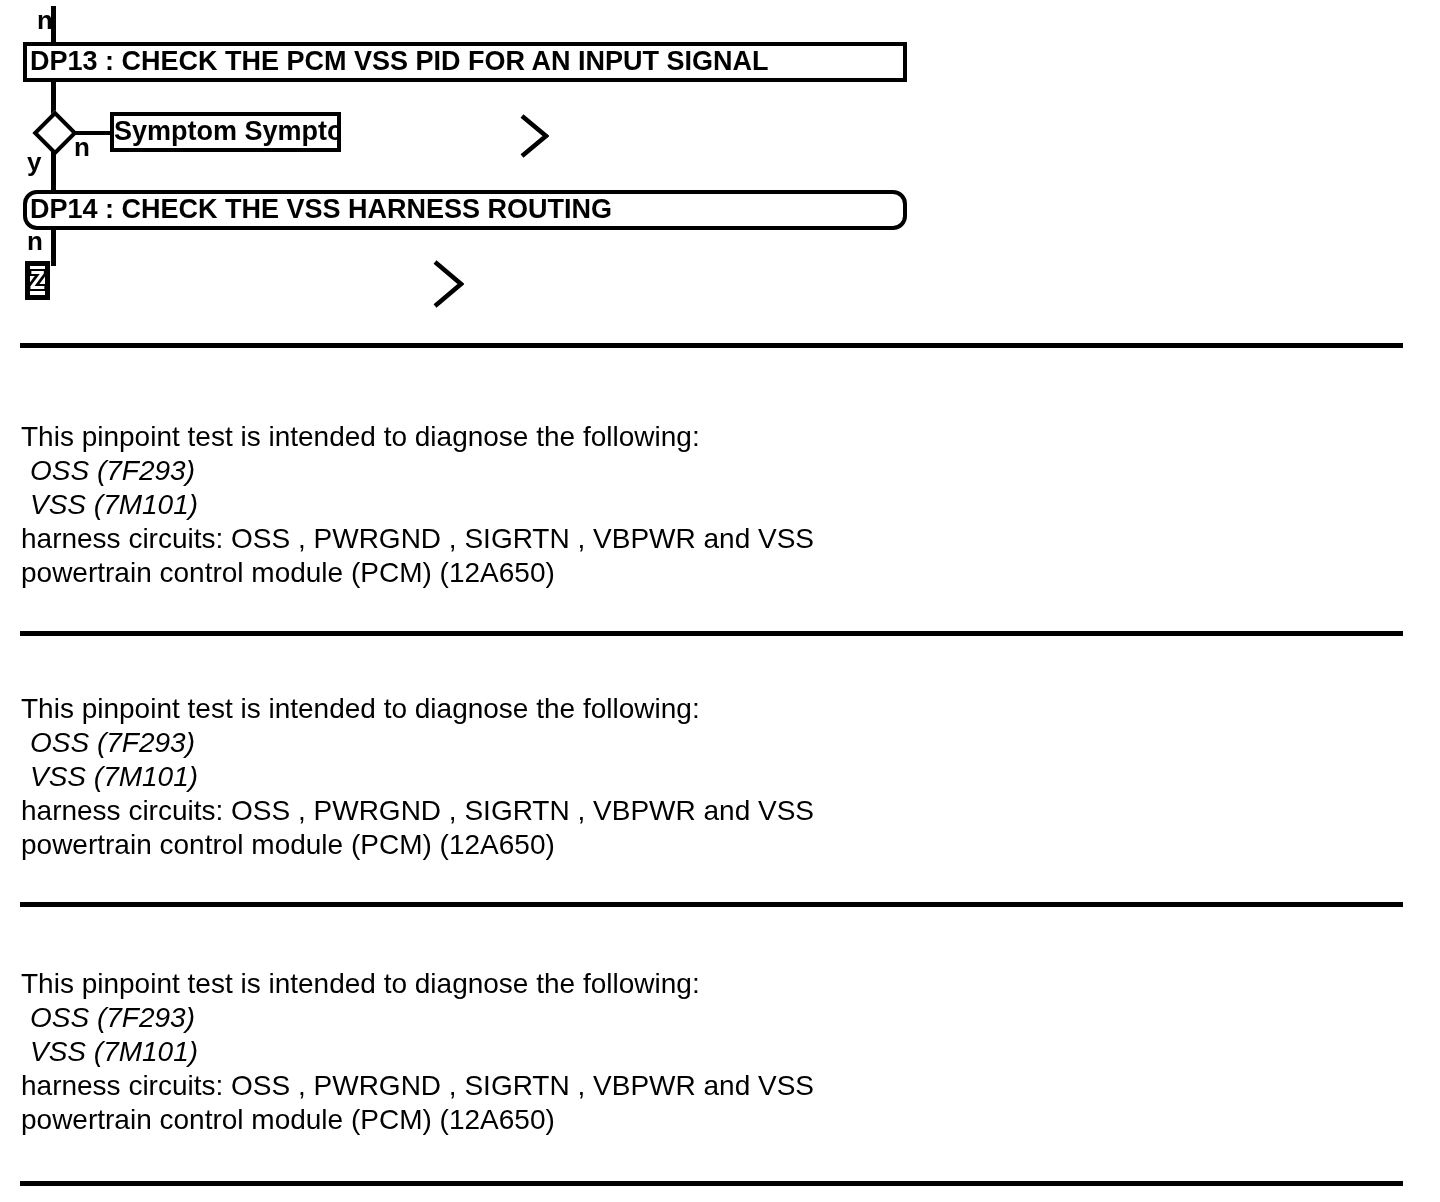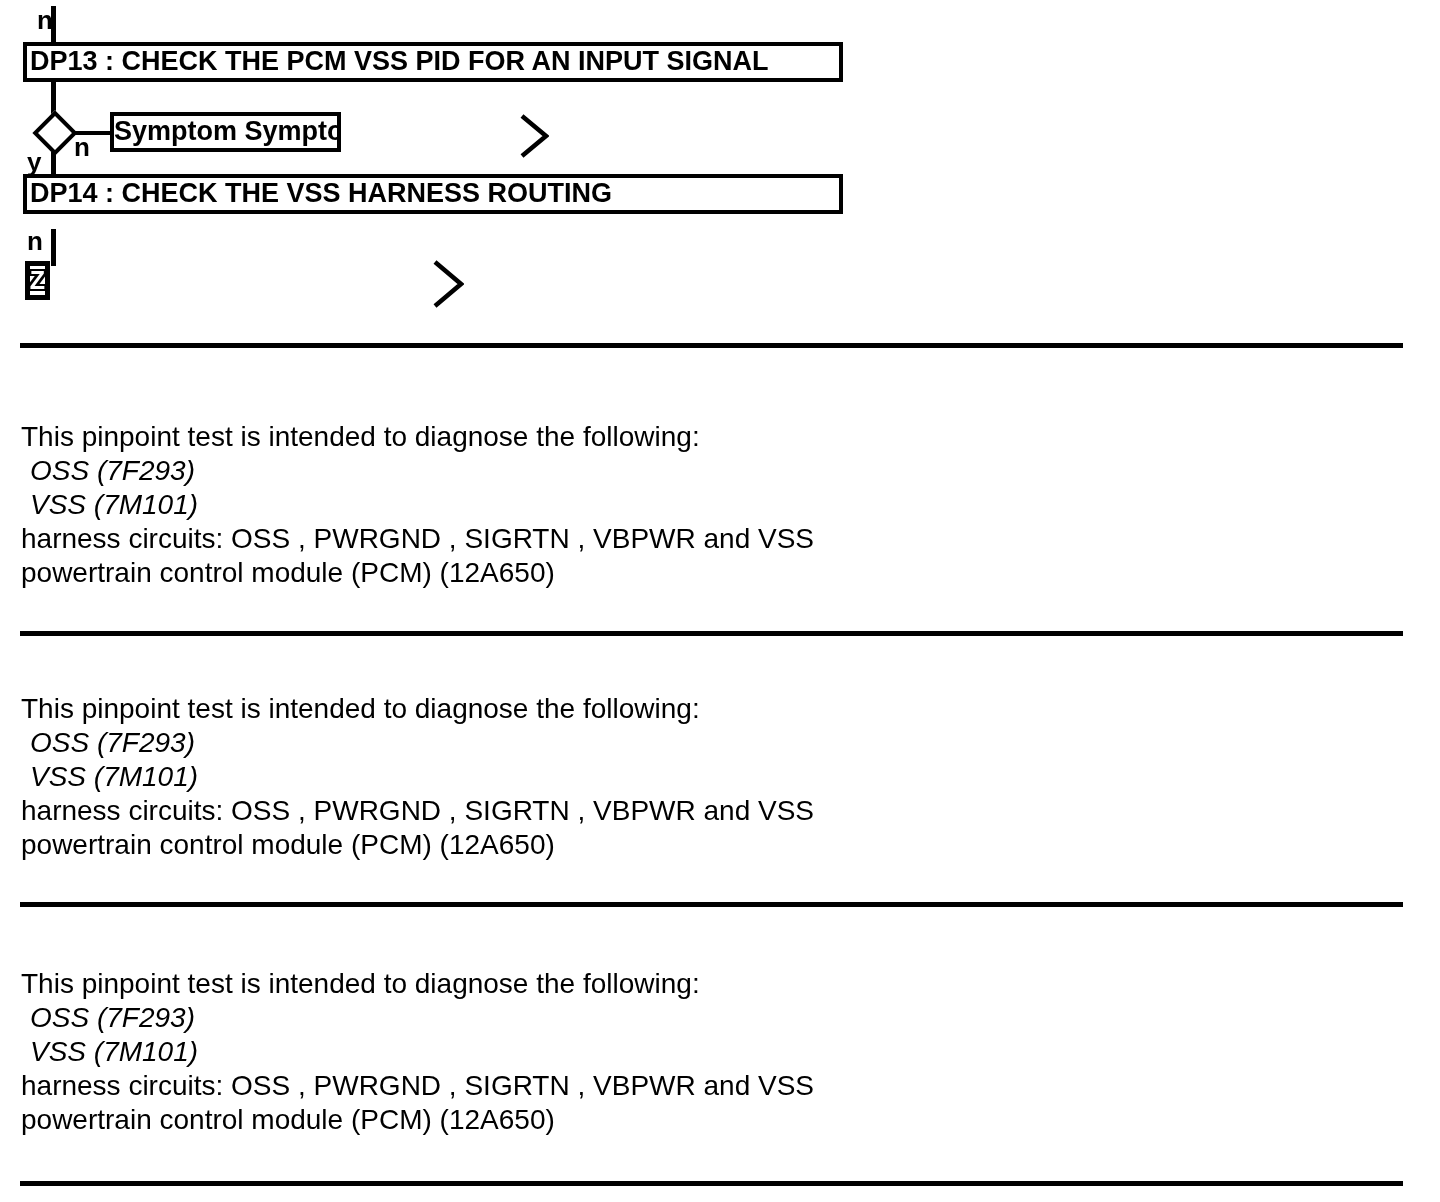--- a/index.html
+++ b/index.html
@@ -44,34 +44,34 @@
     line-height: 26px;
   }
   .label-n-top    { left: 37px; top: 7px; }
   .label-n-dec    { left: 74px; top: 134px; }
   .label-y-dec    { left: 27px; top: 149px; }
   .label-n-dp14   { left: 27px; top: 228px; }
 
   .step-box {
     position: absolute;
     left: 23px;
-    width: 820px;
+    width: 884px;
     height: 40px;
     border: 4px solid #000;
     box-sizing: border-box;
     background: #fff;
     font-size: 27px;
     font-weight: bold;
     line-height: 31px;
     padding-left: 3px;
     white-space: nowrap;
     overflow: hidden;
   }
   .dp13-box { top: 42px; }
-  .dp14-box { top: 174px; }
+  .dp14-box { top: 190px; border-radius: 14px; }
 
   .decision-diamond {
     position: absolute;
     left: 39px;
     top: 117px;
     width: 32px;
     height: 32px;
     border: 4px solid #000;
     box-sizing: border-box;
     background: #fff;

